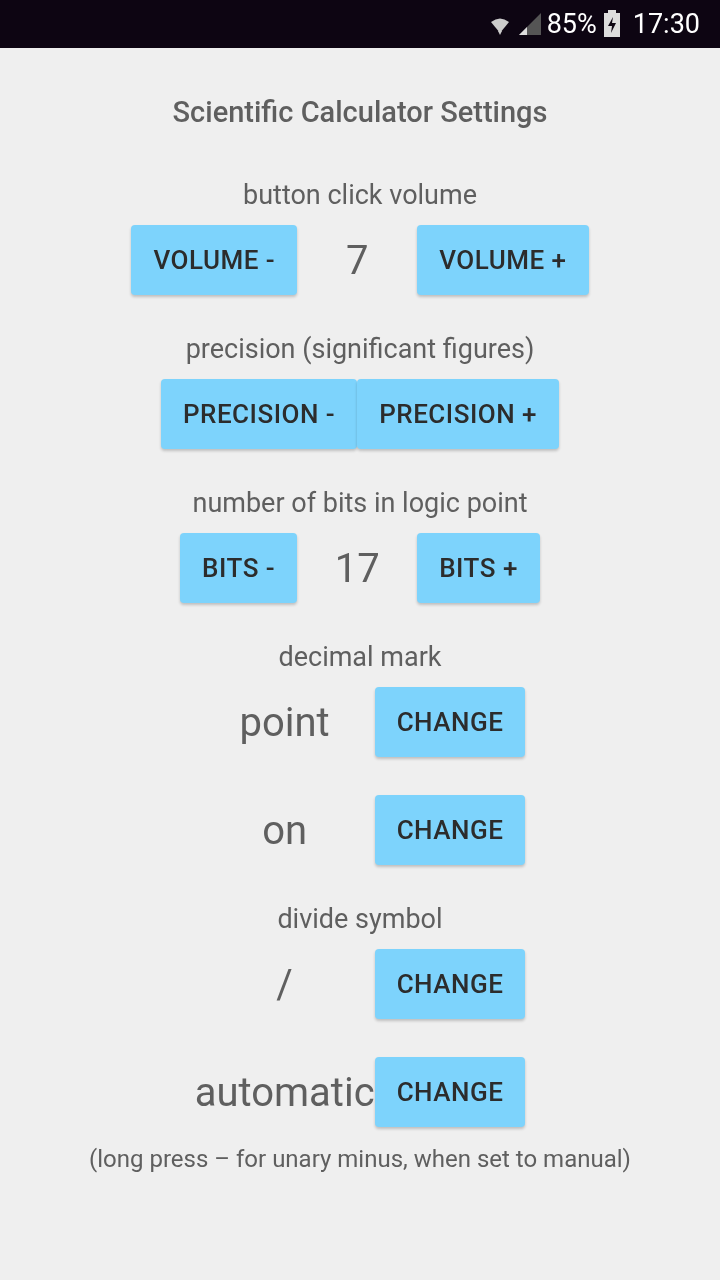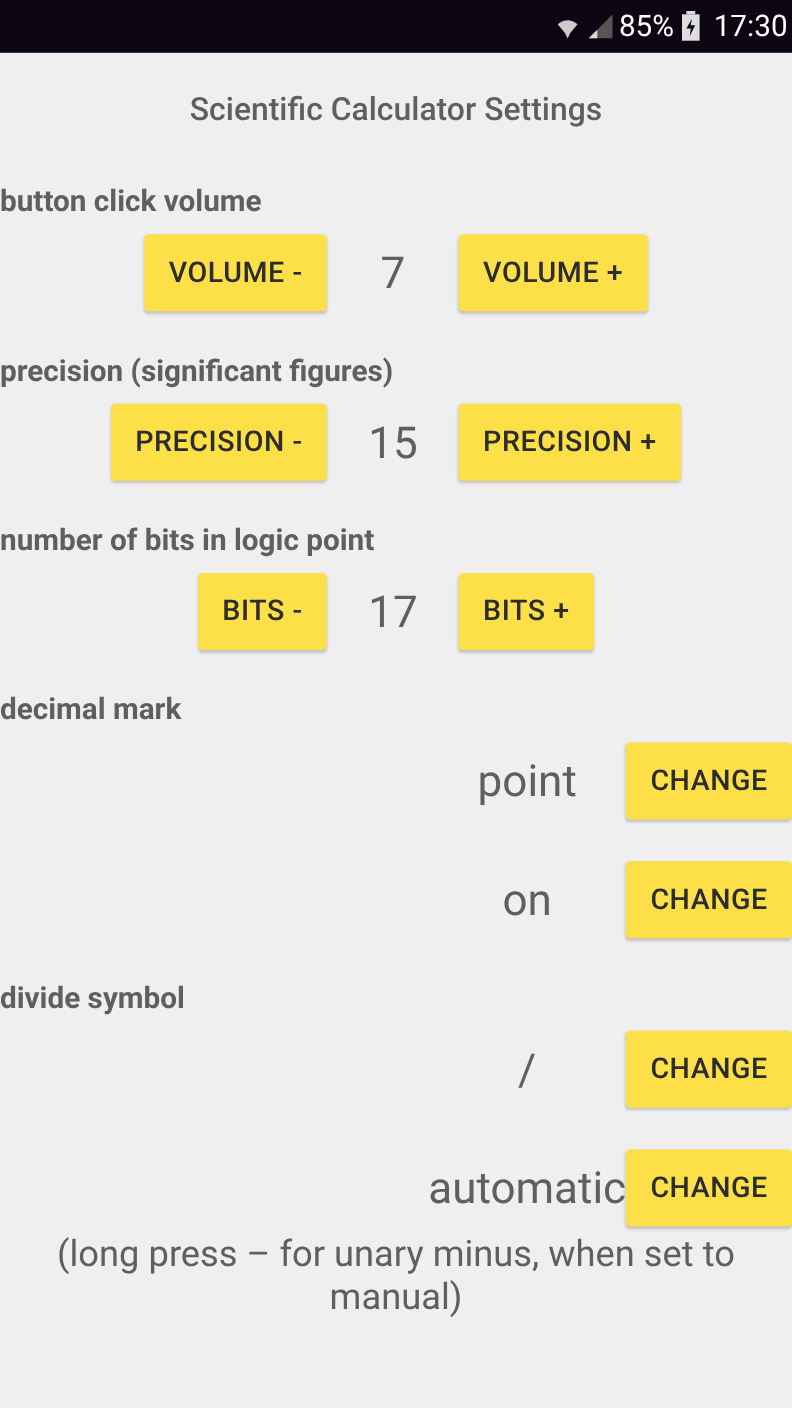--- a/index.html
+++ b/index.html
@@ -14,104 +14,104 @@
       font-family: Roboto, Arial, sans-serif;
       overflow: hidden;
     }
     .status-bar {
       height: 48px;
       background: #0d0512;
       color: #fff;
       display: flex;
       align-items: center;
       justify-content: flex-end;
-      padding: 0 4px;
+      padding: 0 20px;
       font-size: 26px;
       gap: 8px;
     }
     .status-icons {
       display: flex;
       align-items: center;
       gap: 6px;
     }
     .wifi-icon, .signal-icon, .battery-icon {
       display: inline-flex;
       align-items: center;
     }
     .battery-pct {
       font-size: 27px;
     }
     .clock {
       font-size: 27px;
       margin-left: 6px;
     }
     .content {
-      padding: 20px 0;
+      padding: 32px 0;
     }
     .page-title {
       text-align: center;
       color: #5f5f5f;
       font-size: 29px;
       font-weight: 500;
       margin-top: 15px;
       margin-bottom: 50px;
     }
     .setting-group {
       margin-bottom: 38px;
     }
     .setting-label {
-      text-align: left;
+      text-align: center;
       color: #5f5f5f;
       font-size: 27px;
-      font-weight: 700;
+      font-weight: 400;
       margin-bottom: 14px;
     }
     .stepper-row {
       display: flex;
       align-items: center;
       justify-content: center;
       gap: 0;
     }
     .stepper-row .value {
       color: #5f5f5f;
       font-size: 40px;
       font-weight: 400;
       min-width: 120px;
       text-align: center;
     }
     .btn {
-      background: #fde047;
+      background: #7dd3fc;
       border: none;
       color: #2c2c2c;
       font-size: 26px;
       font-weight: 500;
       padding: 20px 22px;
       border-radius: 4px;
       box-shadow: 0 2px 3px rgba(0,0,0,0.2);
       cursor: pointer;
       font-family: inherit;
       letter-spacing: 0.5px;
     }
     .change-row {
       display: flex;
       align-items: center;
-      justify-content: flex-end;
+      justify-content: center;
     }
     .change-row .value {
       color: #5f5f5f;
       font-size: 40px;
       font-weight: 400;
       min-width: 180px;
       text-align: center;
     }
     .hint-text {
       text-align: center;
       color: #5f5f5f;
-      font-size: 33px;
-      margin-top: 6px;
+      font-size: 24px;
+      margin-top: 18px;
     }
   </style>
 </head>
 <body>
 
 <div class="status-bar">
   <div class="status-icons">
     <span class="wifi-icon">
       <svg width="26" height="22" viewBox="0 0 26 22">
         <path d="M13 20 L4 9 Q13 2 22 9 Z" fill="#ccc"></path>
@@ -145,21 +145,20 @@
       <button class="btn">VOLUME -</button>
       <span class="value">7</span>
       <button class="btn">VOLUME +</button>
     </div>
   </div>
 
   <div class="setting-group">
     <div class="setting-label">precision (significant figures)</div>
     <div class="stepper-row">
       <button class="btn">PRECISION -</button>
-      <span class="value">15</span>
       <button class="btn">PRECISION +</button>
     </div>
   </div>
 
   <div class="setting-group">
     <div class="setting-label">number of bits in logic point</div>
     <div class="stepper-row">
       <button class="btn">BITS -</button>
       <span class="value">17</span>
       <button class="btn">BITS +</button>

